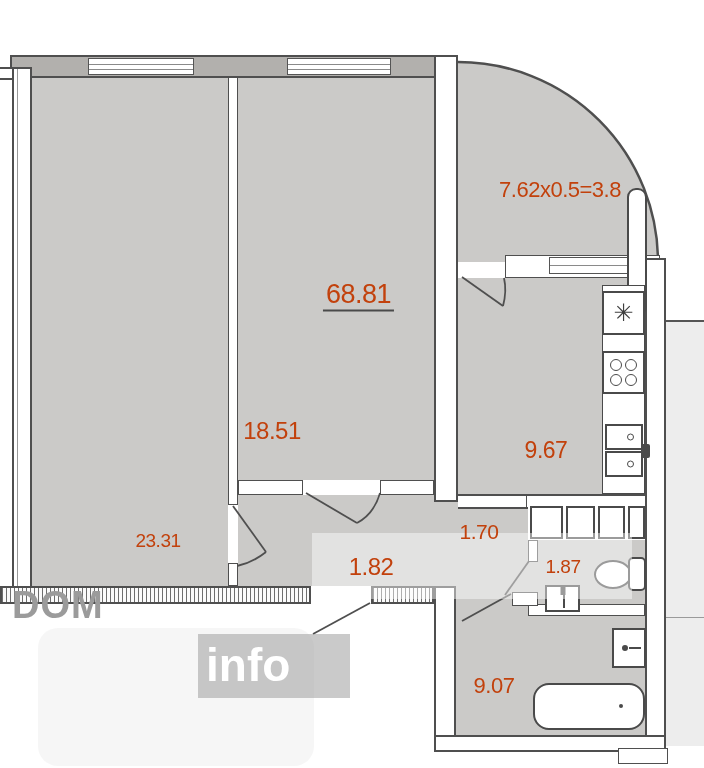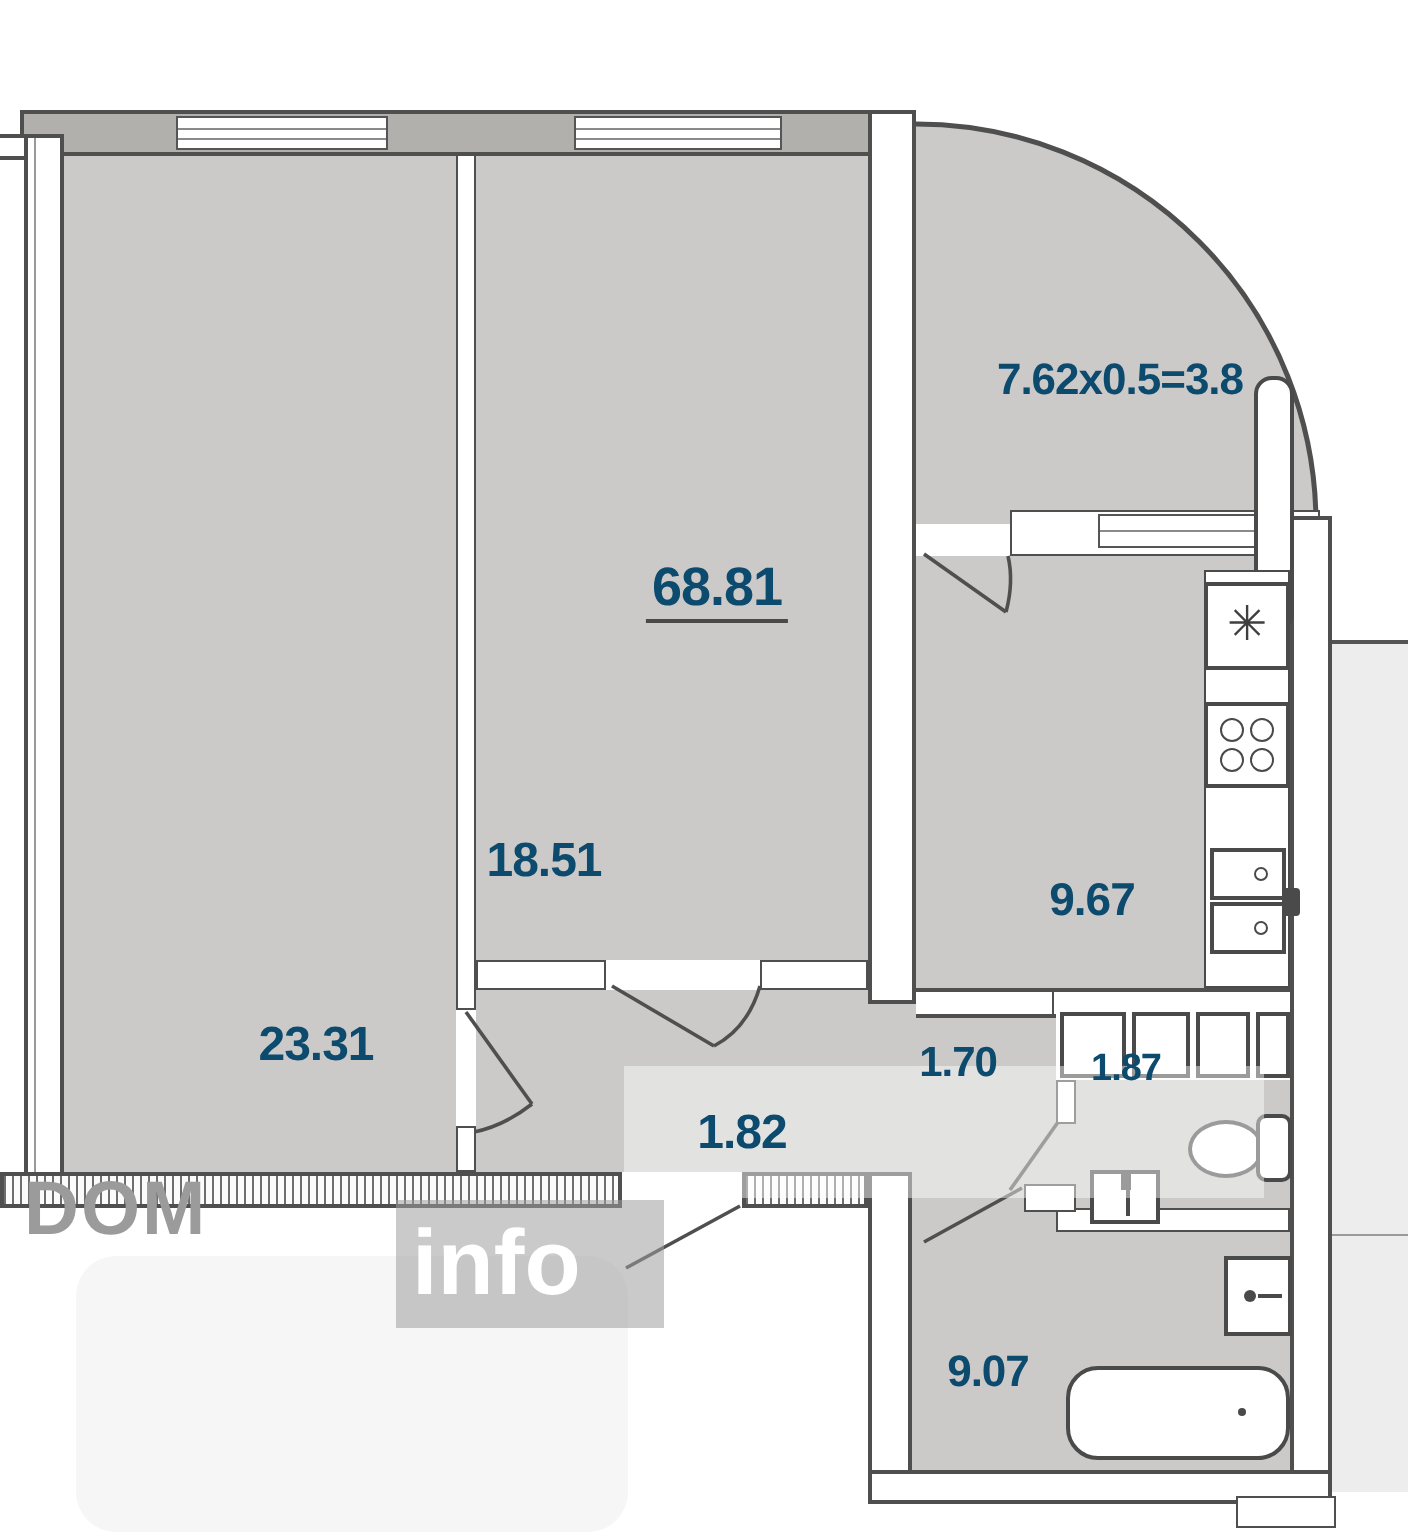--- a/index.html
+++ b/index.html
@@ -10,21 +10,21 @@
   .abs{position:absolute;}
   .fill{position:absolute;background:#cbcac8;z-index:1;}
   .wall{position:absolute;background:#ffffff;border:2px solid #4f4f4f;box-sizing:border-box;z-index:3;}
   .wall-thin{border-width:1.5px;}
   .ext{position:absolute;background:#b2b0ad;border:2px solid #4f4f4f;box-sizing:border-box;z-index:3;}
   .hatch{position:absolute;box-sizing:border-box;border:2px solid #4f4f4f;z-index:3;
     background:repeating-linear-gradient(90deg,#6e6e6e 0 1px,#fbfbfb 1px 4px);}
   .fx{position:absolute;background:#ffffff;border:2px solid #4a4a4a;box-sizing:border-box;z-index:4;}
   .win{position:absolute;background:#ffffff;border:1.5px solid #555;box-sizing:border-box;z-index:4;}
   .win-line{position:absolute;left:0;right:0;border-top:1.2px solid #8a8a8a;}
-  .lbl{position:absolute;transform:translate(-50%,-50%);font-weight:700;color:#0c4a6e;
+  .lbl{position:absolute;transform:translate(-50%,-50%);font-weight:400;color:#c2410c;
     letter-spacing:-0.5px;white-space:nowrap;z-index:7;}
   .burners{position:absolute;left:4px;top:4px;right:4px;bottom:4px;display:grid;
     grid-template-columns:1fr 1fr;grid-template-rows:1fr 1fr;place-items:center;}
   .burner{width:12px;height:12px;border:1.5px solid #4a4a4a;border-radius:50%;box-sizing:border-box;}
   .sink-dot{position:absolute;right:7px;top:50%;transform:translateY(-50%);
     width:7px;height:7px;border:1.5px solid #4a4a4a;border-radius:50%;box-sizing:border-box;}
   .wm{z-index:6;position:absolute;font-weight:700;}
 </style>
 </head>
 <body>
@@ -149,27 +149,27 @@
   </div>
   <div class="fx" style="left:533px;top:683px;width:112px;height:47px;border-radius:16px;">
     <div class="abs" style="left:84px;top:19px;width:4px;height:4px;border-radius:50%;background:#4a4a4a;"></div>
   </div>
 
   <div class="lbl" style="left:337px;top:294px;font-size:27px;">
     <span style="border-bottom:2px solid #4a4a4a;padding:0 3px 1px;margin-left:43px;">68.81</span>
   </div>
   <div class="lbl" style="left:560px;top:190px;font-size:22px;">7.62x0.5=3.8</div>
   <div class="lbl" style="left:272px;top:431px;font-size:24px;">18.51</div>
-  <div class="lbl" style="left:158px;top:523px;font-size:24px;">23.31</div>
+  <div class="lbl" style="left:158px;top:541px;font-size:19px;">23.31</div>
   <div class="lbl" style="left:546px;top:450px;font-size:23px;">9.67</div>
   <div class="lbl" style="left:371px;top:567px;font-size:24px;">1.82</div>
   <div class="lbl" style="left:479px;top:532px;font-size:21px;">1.70</div>
-  <div class="lbl" style="left:563px;top:535px;font-size:19px;">1.87</div>
+  <div class="lbl" style="left:563px;top:567px;font-size:19px;">1.87</div>
   <div class="lbl" style="left:494px;top:686px;font-size:22px;">9.07</div>
 
   <div class="abs" style="left:312px;top:533px;width:320px;height:66px;background:rgba(255,255,255,0.45);z-index:5;"></div>
   <div class="abs" style="left:38px;top:628px;width:276px;height:138px;background:rgba(234,234,234,0.45);border-radius:20px;z-index:5;"></div>
   <div class="wm" style="left:12px;top:584px;font-size:38px;color:#9b9b9b;letter-spacing:1px;">DOM</div>
-  <div class="wm" style="left:198px;top:600px;width:134px;height:64px;background:rgba(158,158,158,0.55);">
+  <div class="wm" style="left:198px;top:634px;width:152px;height:64px;background:rgba(158,158,158,0.55);">
     <span style="position:absolute;left:8px;top:0;font-size:46px;line-height:62px;color:#ffffff;">info</span>
   </div>
 
 </div>
 
 </body></html>

